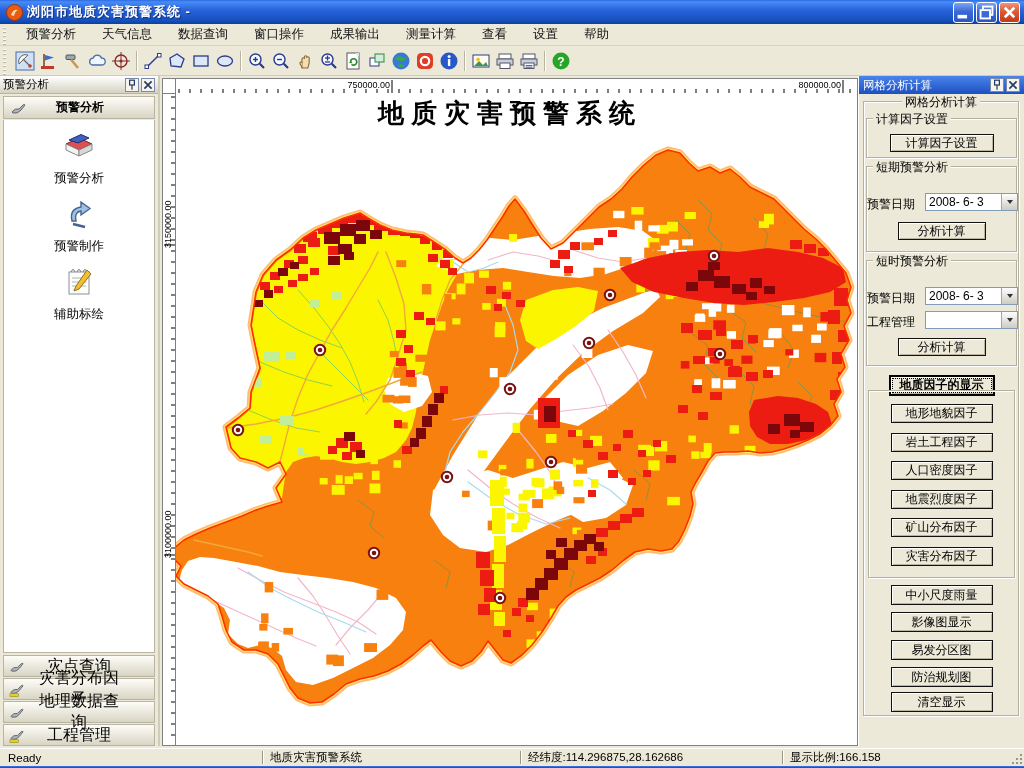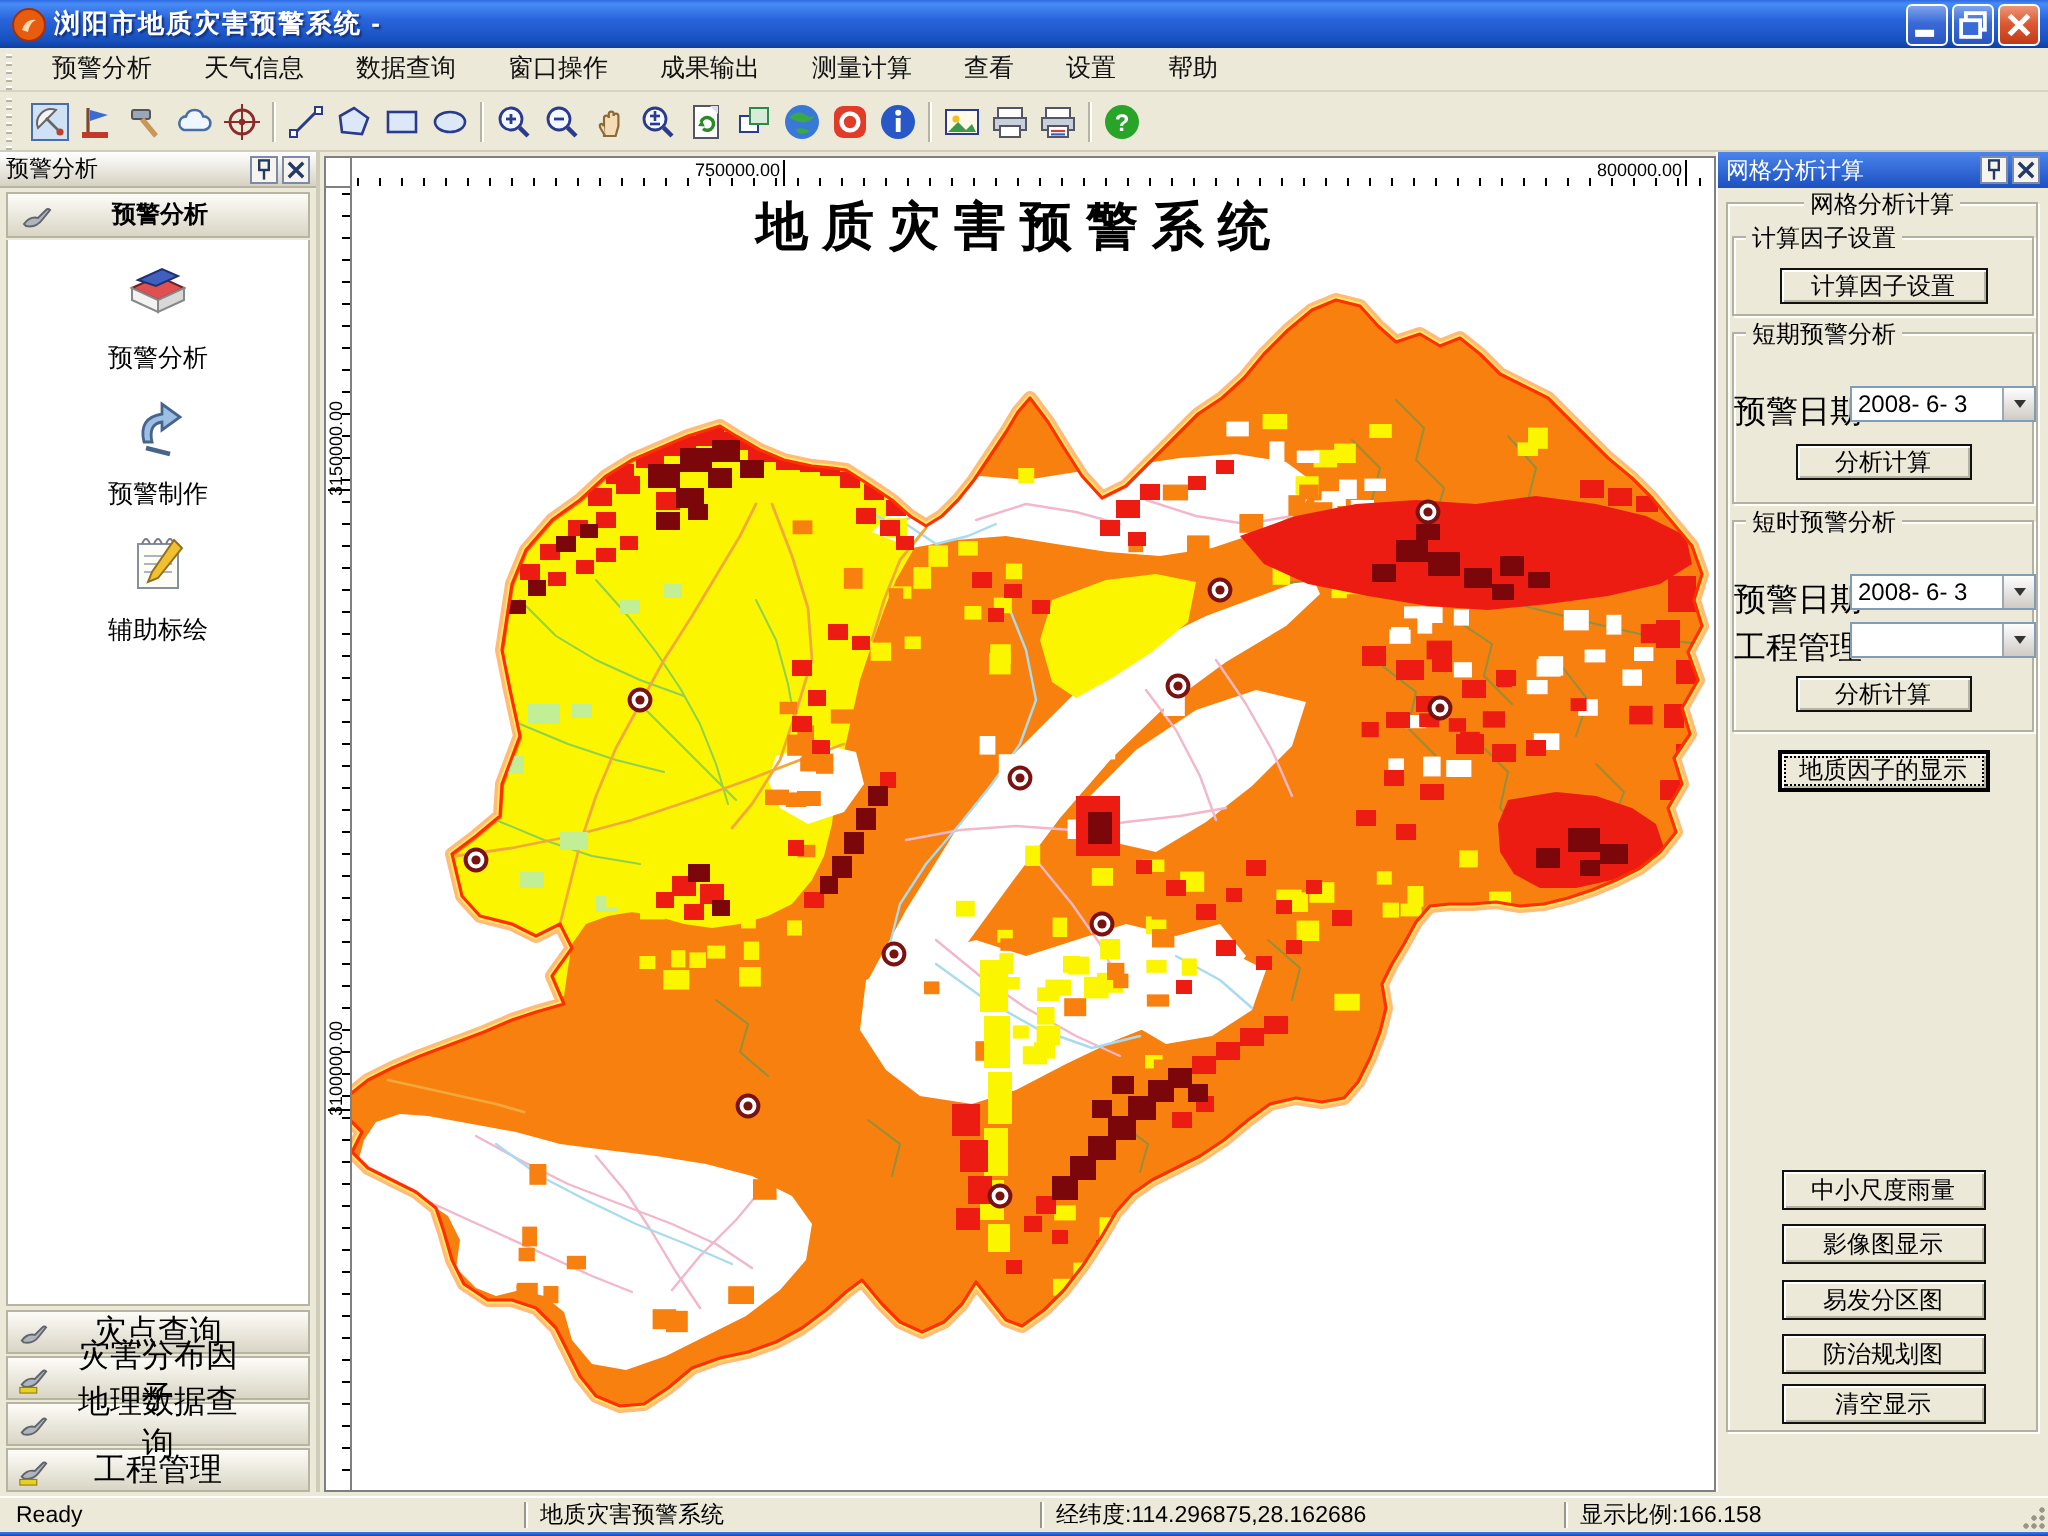--- a/index.html
+++ b/index.html
@@ -87,21 +87,21 @@
     padding:0 3px; font-size:12px; }
   .grp > .legend.center { left:50%; transform:translateX(-50%); white-space:nowrap; }
   .xp-btn { background:#ece9d8; border:1px solid #111;
     box-shadow:inset 1px 1px 0 #fff, inset -1px -1px 0 #b8b4a2;
     font-size:12px; font-family:"Liberation Sans",sans-serif; text-align:center;
     display:flex; align-items:center; justify-content:center; }
   .abs-btn { position:absolute; left:50%; transform:translateX(-50%); width:104px; height:18px; }
   .default-btn { border:2px solid #000; outline:1px dotted #000; outline-offset:-4px;
     width:106px; height:21px; }
   .rp-row { position:absolute; left:8px; right:6px; height:18px; }
-  .rp-row .lbl { position:absolute; left:0; top:3px; font-size:16px; white-space:nowrap; }
+  .rp-row .lbl { position:absolute; left:0; top:3px; font-size:12px; white-space:nowrap; }
   .combo { position:absolute; left:58px; right:0; top:0; height:18px; background:#fff;
     border:1px solid #7f9db9; display:flex; }
   .combo-text { flex:1; font-size:12px; padding:1px 3px; white-space:nowrap; overflow:hidden; }
   .combo-btn { width:16px; background:linear-gradient(180deg,#fefefe,#cfcbc4);
     border-left:1px solid #9aa8b8; display:flex; align-items:center; justify-content:center; }
   .combo-btn .ar { width:0; height:0; border-left:3.5px solid transparent;
     border-right:3.5px solid transparent; border-top:4px solid #333; }
 
   
   .statusbar { position:absolute; left:0; top:748px; width:1024px; height:18px;
@@ -1072,22 +1072,30 @@
       <span class="lbl">工程管理</span>
       <div class="combo">
         <span class="combo-text"></span>
         <div class="combo-btn">
             <span class="ar"></span>
           </div>
       </div>
     </div>
     <button class="xp-btn abs-btn" style="top:262px; width:88px;">分析计算</button>
 
-    <button class="xp-btn abs-btn default-btn" style="top:299px;">地质因子的显示</button>
-
+    <button class="xp-btn abs-btn default-btn" style="top:299px;font-weight:bold;">地质因子的显示</button>
+
+    <div class="grp" style="left:9px; right:9px; top:314px; height:188px;" id="factor-group">
+        <button class="xp-btn" style="position: absolute; left: 50%; transform: translateX(-50%); width: 102px; height: 19px; top: 13px;">地形地貌因子</button>
+        <button class="xp-btn" style="position: absolute; left: 50%; transform: translateX(-50%); width: 102px; height: 19px; top: 41.5px;">岩土工程因子</button>
+        <button class="xp-btn" style="position: absolute; left: 50%; transform: translateX(-50%); width: 102px; height: 19px; top: 70px;">人口密度因子</button>
+        <button class="xp-btn" style="position: absolute; left: 50%; transform: translateX(-50%); width: 102px; height: 19px; top: 98.5px;">地震烈度因子</button>
+        <button class="xp-btn" style="position: absolute; left: 50%; transform: translateX(-50%); width: 102px; height: 19px; top: 127px;">矿山分布因子</button>
+        <button class="xp-btn" style="position: absolute; left: 50%; transform: translateX(-50%); width: 102px; height: 19px; top: 155.5px;">灾害分布因子</button>
+      </div>
     <div id="extra-buttons"></div>
   <button class="xp-btn" style="position: absolute; left: 50%; transform: translateX(-50%); width: 102px; height: 20px; top: 509px;">中小尺度雨量</button>
       <button class="xp-btn" style="position: absolute; left: 50%; transform: translateX(-50%); width: 102px; height: 20px; top: 536px;">影像图显示</button>
       <button class="xp-btn" style="position: absolute; left: 50%; transform: translateX(-50%); width: 102px; height: 20px; top: 564px;">易发分区图</button>
       <button class="xp-btn" style="position: absolute; left: 50%; transform: translateX(-50%); width: 102px; height: 20px; top: 591px;">防治规划图</button>
       <button class="xp-btn" style="position: absolute; left: 50%; transform: translateX(-50%); width: 102px; height: 20px; top: 616px;">清空显示</button>
     </div>
 
   <div class="statusbar" id="statusbar">
     <div class="sb-grip"></div>

